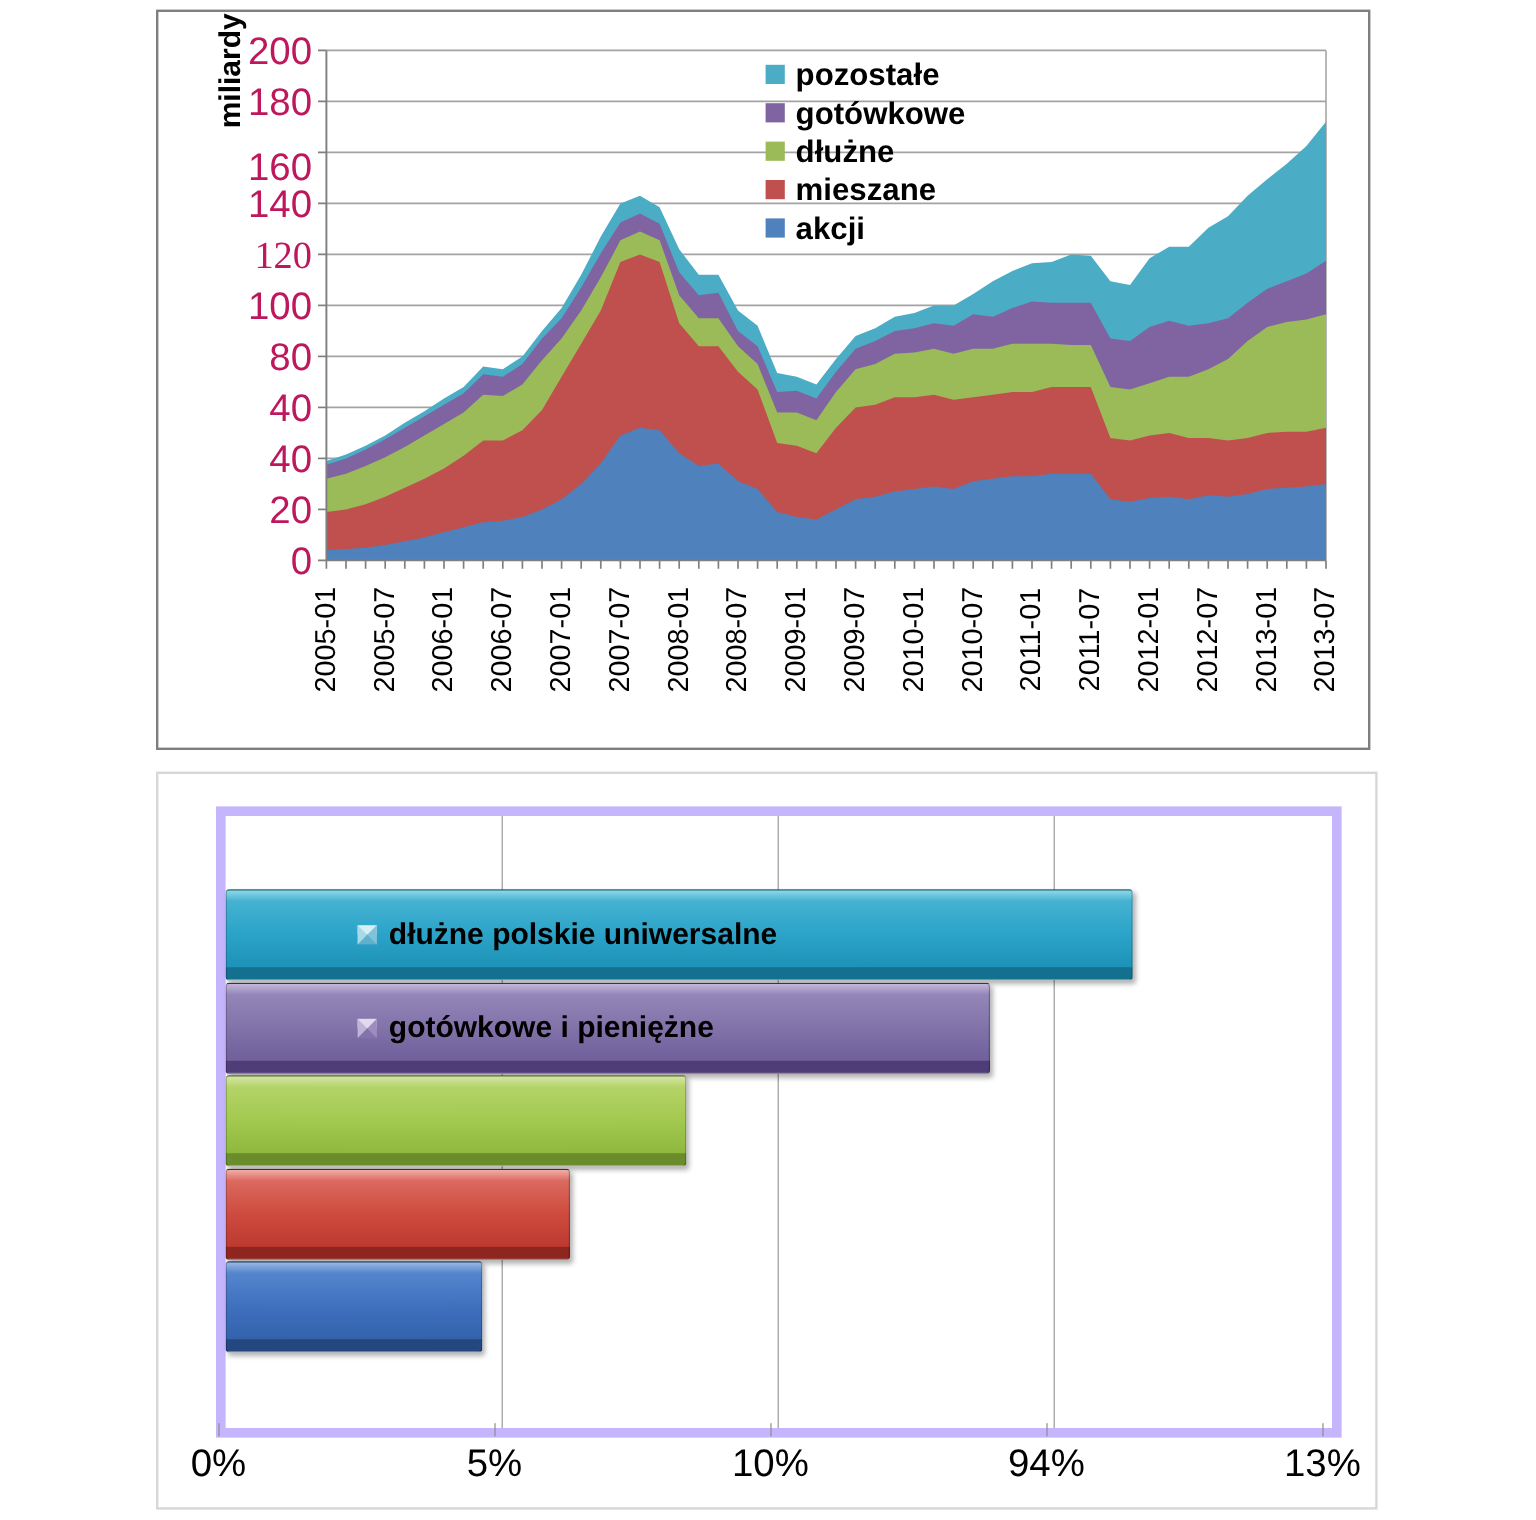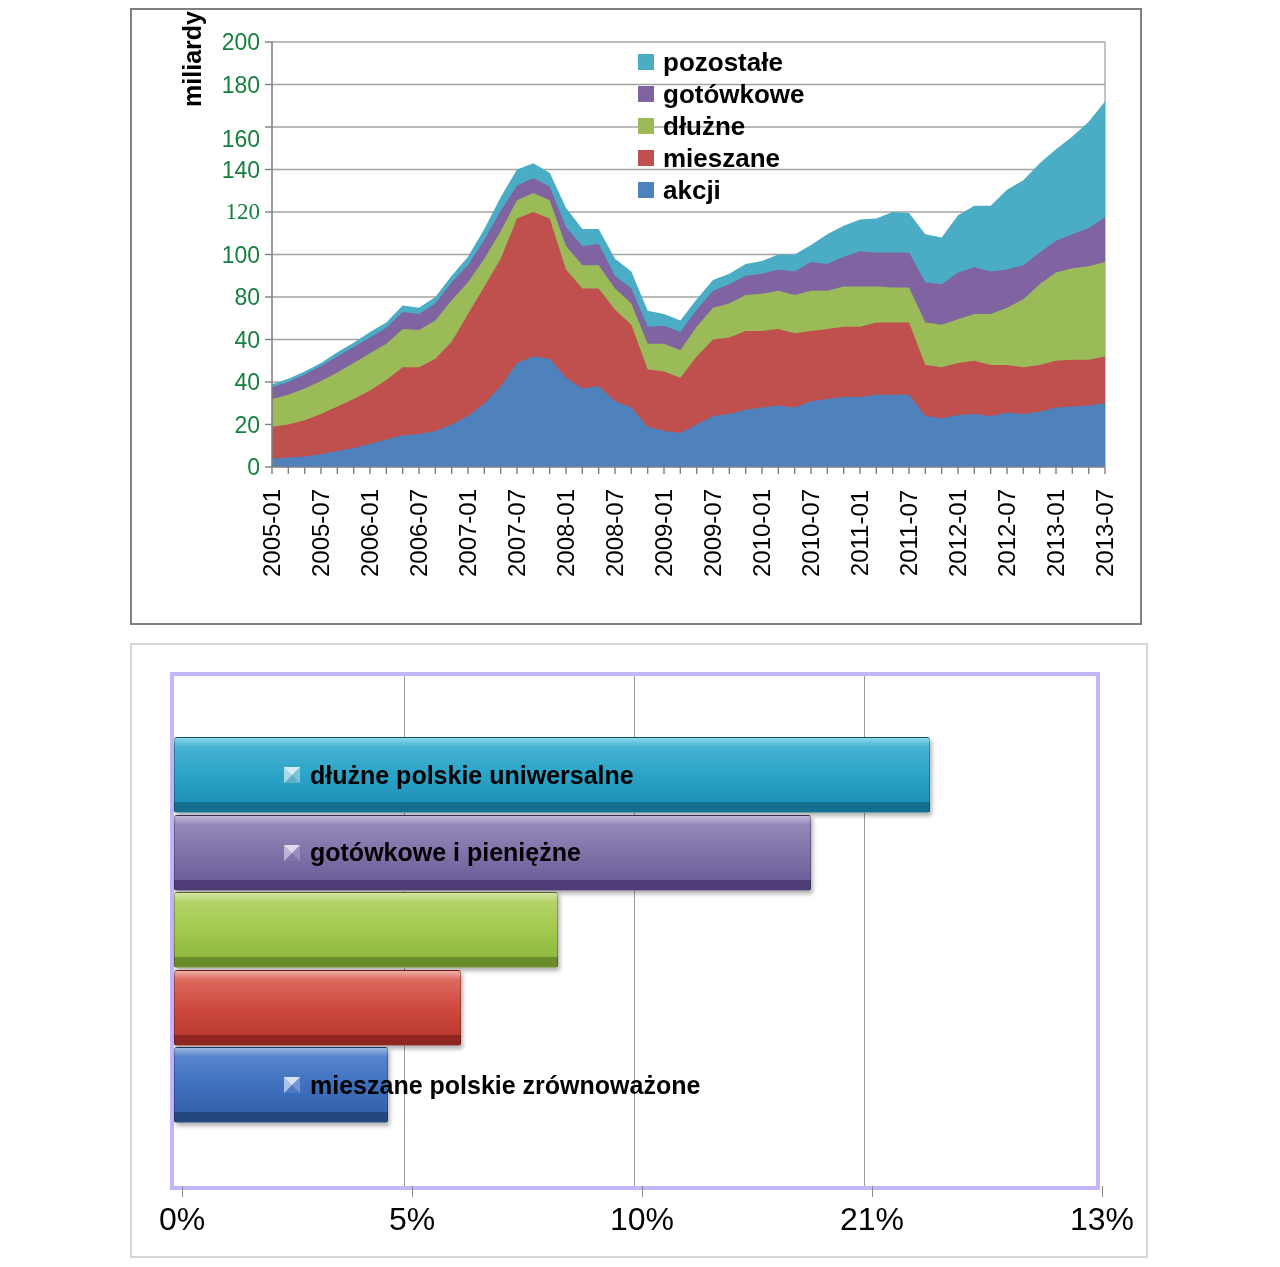--- a/index.html
+++ b/index.html
@@ -7,32 +7,32 @@
     position:relative; width:1280px; height:1267px; background:#ffffff;
     font-family:"Liberation Sans", sans-serif; color:#000; overflow:hidden;
   }
   .chart-box { position:absolute; background:#ffffff; }
   #top-box   { left:130px; top:8px;   width:1008px; height:613px; border:2px solid #7f7f7f; }
   #bottom-box{ left:130px; top:643px; width:1014px; height:611px; border:2px solid #d7d7d7; }
 
   
   #area-svg { position:absolute; left:0; top:0; }
   .ylab { position:absolute; left:6px; width:122px; text-align:right;
-          font-size:23px; line-height:26px; color:#15803d; }
+          font-size:32px; line-height:26px; color:#be185d; }
   .xlab { position:absolute; width:110px; height:26px; font-size:24px; line-height:26px;
           text-align:center; transform:rotate(-90deg); white-space:nowrap; }
   .axis-title { position:absolute; left:-10px; top:35px; width:140px; height:28px;
           font-size:25px; font-weight:bold; text-align:center; transform:rotate(-90deg); }
   .legend { position:absolute; left:506px; top:36px;font-weight:bold; }
   .legend-item { display:flex; align-items:center; height:32px; font-size:26px; }
   .legend-swatch { width:16px; height:16px; margin-right:9px; flex:0 0 auto; }
 
   
-  .bplot { position:absolute; left:38px; top:27px; width:922px; height:510px;
-           border:4px solid #c4b5fd; }
+  .bplot { position:absolute; left:48px; top:27px; width:922px; height:510px;
+           border:8px solid #c4b5fd; }
   .vgrid { position:absolute; top:0; bottom:0; width:1px; background:#9a9a9a; }
   .hbar  { position:absolute; left:0; height:74px; border-radius:3px;
            border:1px solid rgba(0,0,0,0.25);
            box-shadow:2px 3px 4px rgba(0,0,0,0.30); }
   .bar-label { position:absolute; left:110px; height:76px; display:flex; align-items:center;
            font-size:25px; font-weight:bold; white-space:nowrap; }
   .bar-marker { width:0; height:0; border-style:solid; border-width:8px; margin-right:10px;
            flex:0 0 auto; }
   .btick { position:absolute; width:1px; height:11px; background:#8c8c8c; top:541px; }
   .bxlab { position:absolute; top:556px; width:120px; text-align:center; font-size:32px; }
@@ -195,34 +195,30 @@
           <span>dłużne polskie uniwersalne</span>
         </div>
         <div class="hbar" style="top: 138.5px; width: 635px; background: linear-gradient(rgb(196, 183, 218) 0%, rgb(148, 134, 184) 12%, rgb(129, 114, 169) 50%, rgb(111, 95, 155) 86%, rgb(79, 61, 120) 87%, rgb(79, 61, 120) 100%);"></div>
         <div class="bar-label" style="top: 138.5px; align-items: center;">
           <span class="bar-marker" style="border-color: rgb(224, 218, 236) rgb(156, 140, 191) rgb(130, 115, 171) rgb(191, 179, 214);"></span>
           <span>gotówkowe i pieniężne</span>
         </div>
         <div class="hbar" style="top: 216px; width: 382px; background: linear-gradient(rgb(214, 230, 168) 0%, rgb(180, 211, 104) 12%, rgb(163, 201, 79) 50%, rgb(143, 184, 62) 86%, rgb(106, 140, 43) 87%, rgb(106, 140, 43) 100%);"></div>
         <div class="hbar" style="top: 293.5px; width: 285px; background: linear-gradient(rgb(239, 175, 168) 0%, rgb(219, 106, 95) 12%, rgb(206, 74, 62) 50%, rgb(188, 58, 48) 86%, rgb(142, 37, 30) 87%, rgb(142, 37, 30) 100%);"></div>
         <div class="hbar" style="top: 371px; width: 212px; background: linear-gradient(rgb(155, 185, 228) 0%, rgb(85, 133, 204) 12%, rgb(63, 112, 190) 50%, rgb(52, 98, 172) 86%, rgb(36, 71, 127) 87%, rgb(36, 71, 127) 100%);"></div>
-        <div class="bar-label" style="top: 371px;">
-          <span class="bar-marker" style="border-color: rgb(216, 228, 245) rgb(115, 150, 210) rgb(79, 120, 196) rgb(169, 194, 232);"></span>
-          <span>mieszane polskie zrównoważone</span>
-        </div>
       </div>
     <div id="bar-ticks">
         <div class="btick" style="left: 50px;"></div>
         <div class="btick" style="left: 280px;"></div>
         <div class="btick" style="left: 510px;"></div>
         <div class="btick" style="left: 740px;"></div>
         <div class="btick" style="left: 970px;"></div>
       </div>
     <div id="bar-xlabels">
         <span class="bxlab" style="position: absolute; left: -10px;">0%</span>
         <span class="bxlab" style="position: absolute; left: 220px;">5%</span>
         <span class="bxlab" style="position: absolute; left: 450px;">10%</span>
-        <span class="bxlab" style="position: absolute; left: 680px;">21%</span>
+        <span class="bxlab" style="position: absolute; left: 680px;">94%</span>
         <span class="bxlab" style="position: absolute; left: 910px;">13%</span>
       </div>
   </div>
 
 </div>
 
 </body></html>

